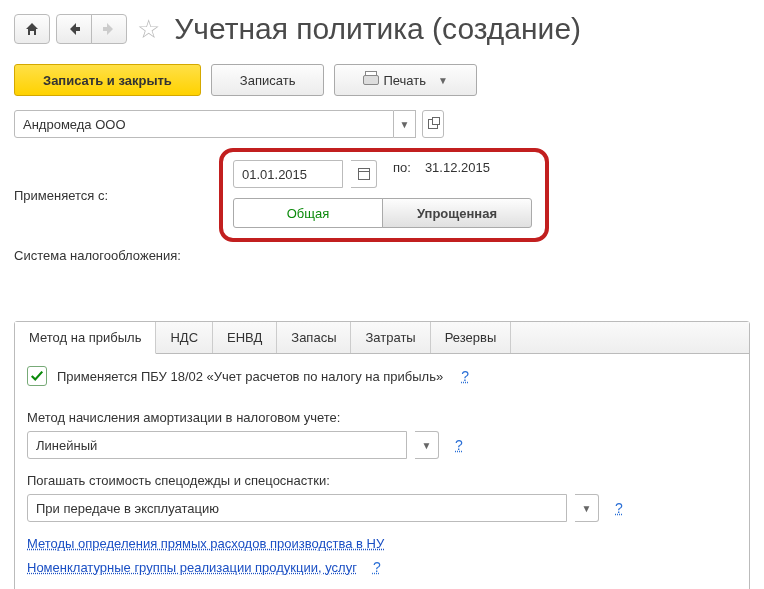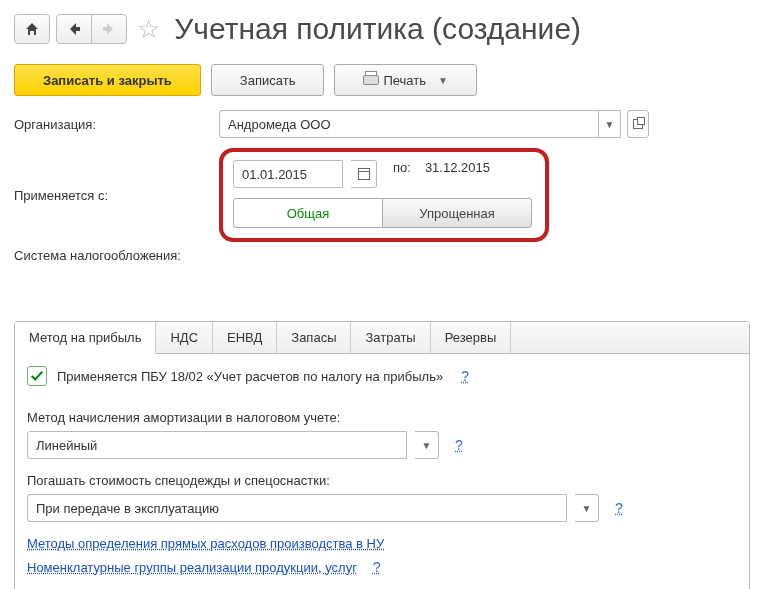--- a/index.html
+++ b/index.html
@@ -63,21 +63,21 @@
   .date-row{display:flex;align-items:flex-start;gap:8px;margin-bottom:10px;}
   .date-input{flex:0 0 110px;height:28px;border:1px solid #bbb;border-radius:3px 0 0 3px;padding:0 8px;display:flex;align-items:center;background:#fff;}
   .date-cal{width:26px;height:28px;border:1px solid #bbb;border-left:0;border-radius:0 3px 3px 0;display:flex;align-items:center;justify-content:center;background:#fff;}
   .cal-ico{width:12px;height:12px;border:1px solid #666;position:relative;background:#fff;}
   .cal-ico::before{content:"";position:absolute;left:0;right:0;top:2px;height:1px;background:#666;}
   .date-to-label{margin-left:8px;}
   .date-to{margin-left:6px;}
   .seg-group{display:flex;}
   .seg{height:30px;width:150px;border:1px solid #aaa;display:flex;align-items:center;justify-content:center;font-size:13px;}
   .seg.first{border-radius:3px 0 0 3px;background:#fff;color:#0b8a0b;}
-  .seg.last{border-radius:0 3px 3px 0;margin-left:-1px;background:linear-gradient(#fdfdfd,#e0e0e0);color:#444;}
+  .seg.last{border-radius:0 3px 3px 0;margin-left:-1px;background:linear-gradient(#fdfdfd,#e0e0e0);color:#444;font-weight:bold;}
 
   .tabs-wrap{border:1px solid #bbb;border-radius:3px;margin-top:12px;}
   .tab-strip{display:flex;background:linear-gradient(#fafafa,#eee);border-bottom:1px solid #bbb;}
   .tab{padding:8px 14px;border-right:1px solid #ccc;color:#333;font-size:13px;background:transparent;}
   .tab.active{background:#fff;border-bottom:1px solid #fff;margin-bottom:-1px;}
   .tab-body{padding:12px 12px 16px 12px;}
 
   .chk-row{display:flex;align-items:center;gap:10px;margin-bottom:24px;}
   .chk{width:20px;height:20px;border:1px solid #7a7;border-radius:3px;display:flex;align-items:center;justify-content:center;background:#fff;}
   .chk svg{width:14px;height:14px;}
@@ -122,21 +122,20 @@
     <div class="btn btn-primary">Записать и закрыть</div>
     <div class="btn">Записать</div>
     <div class="btn">
       <span class="printer"></span>
       <span>Печать</span>
       <span class="dd">▼</span>
     </div>
   </div>
 
   <div class="form-row">
-    <div class="form-label">Организация:</div>
     <div class="org-input">
       <span>Андромеда ООО</span>
     </div>
     <div class="org-dd">▼</div>
     <div class="org-ext">
         <span class="ext-ico"></span>
       </div>
   </div>
 
   <div class="form-row">

